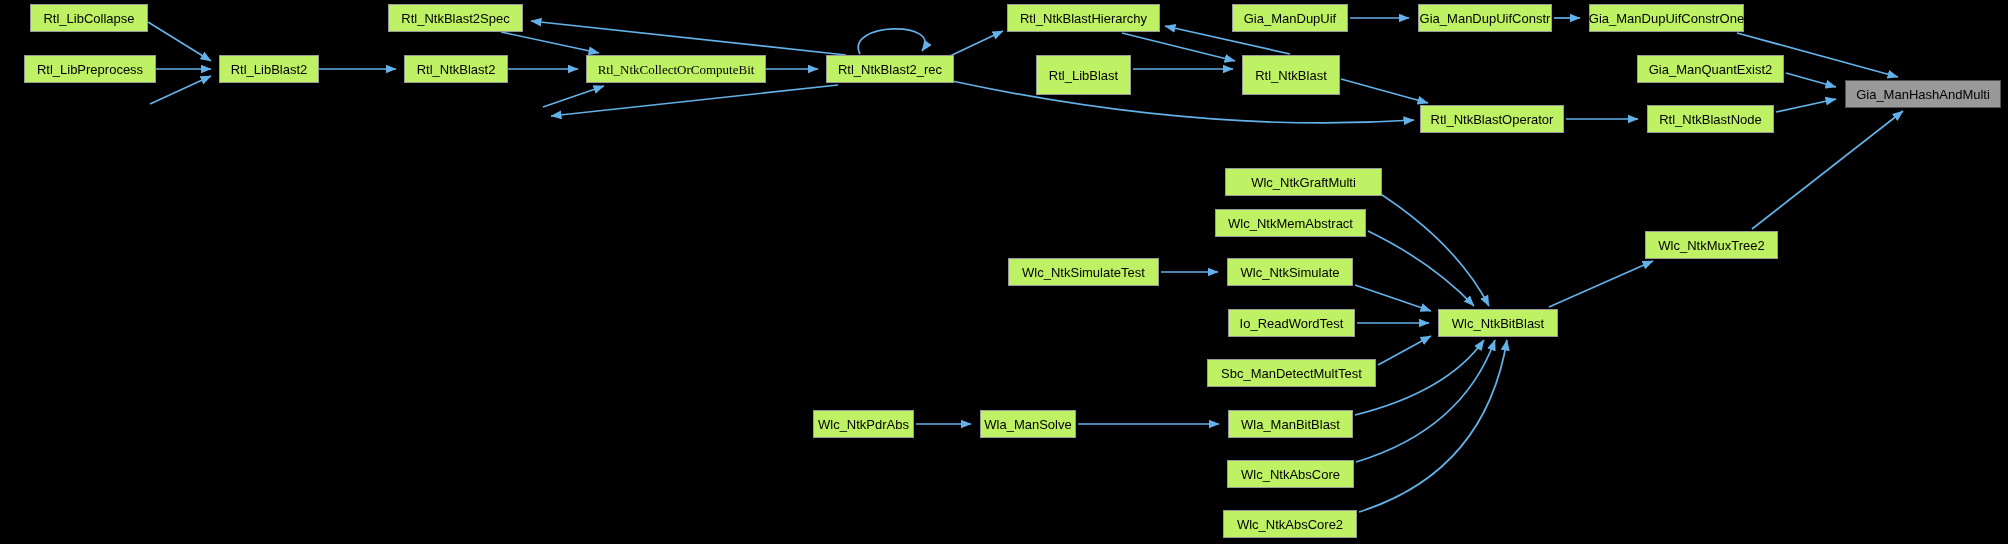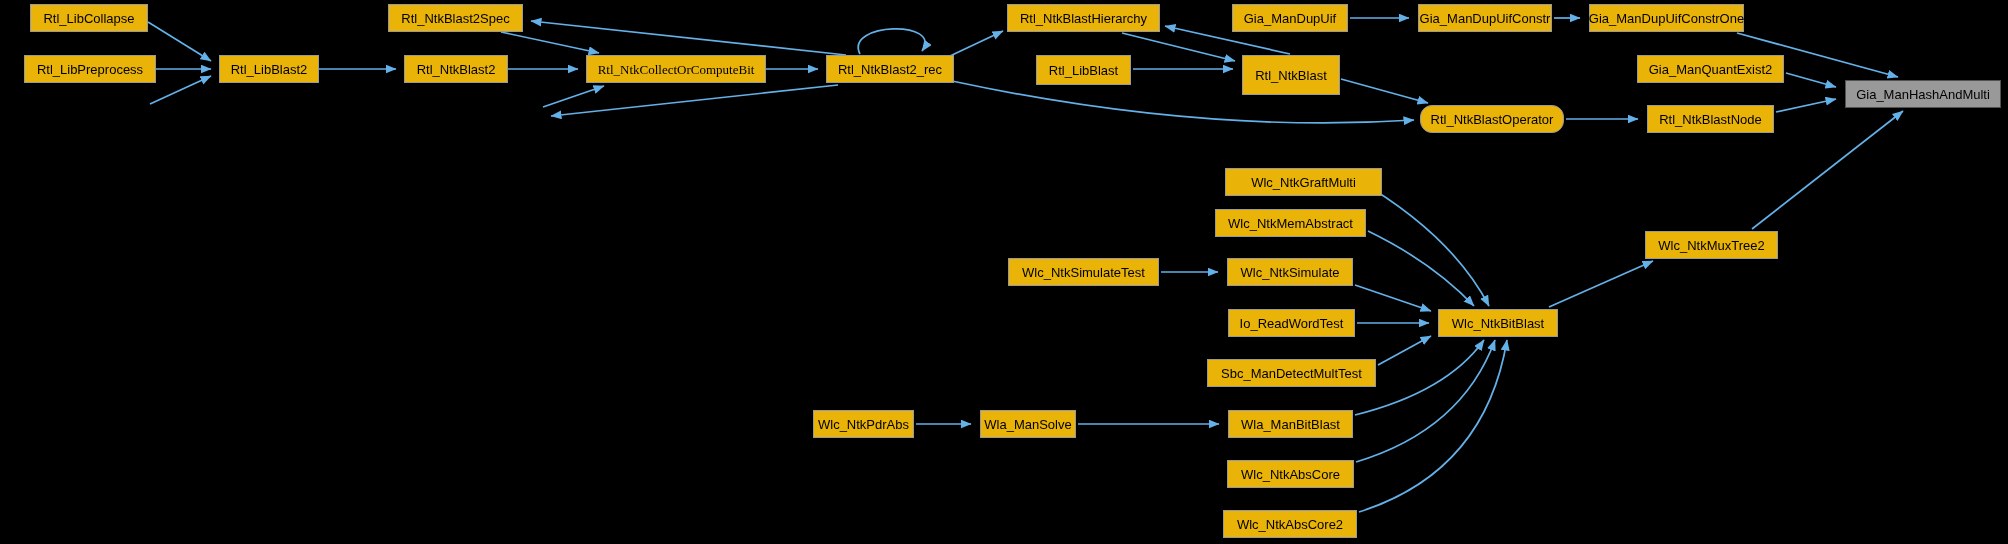--- a/index.html
+++ b/index.html
@@ -8,21 +8,21 @@
     background:#000;
     position:relative;
     font-family:"Liberation Sans",sans-serif;
     overflow:hidden;
   }
   #graph{position:absolute;left:0;top:0;width:2008px;height:544px;}
   #edges{position:absolute;left:0;top:0;pointer-events:none;}
   .node{
     position:absolute;
     box-sizing:border-box;
-    background:#eab308;
+    background:#bef264;
     border:1.5px solid #9a9a9a;
     color:#000;
     display:flex;align-items:center;justify-content:center;
     font-size:13px;line-height:1;white-space:nowrap;
     cursor:pointer;
   }
   .node.hl{
     background:#999999;
     border-color:#525252;
     cursor:default;
@@ -76,27 +76,27 @@
       <path d="M1359,512 Q1485,472 1507,340" fill="none" stroke="#63B1E8" stroke-width="1.7" marker-end="url(#arrow)"></path>
     </svg>
     <div class="node" style="left: 30px; top: 4px; width: 118px; height: 28px;">Rtl_LibCollapse</div>
     <div class="node" style="left: 24px; top: 55px; width: 132px; height: 28px;">Rtl_LibPreprocess</div>
     <div class="node" style="left: 219px; top: 55px; width: 100px; height: 28px;">Rtl_LibBlast2</div>
     <div class="node" style="left: 388px; top: 4px; width: 135px; height: 28px;">Rtl_NtkBlast2Spec</div>
     <div class="node" style="left: 404px; top: 55px; width: 104px; height: 28px;">Rtl_NtkBlast2</div>
     <div class="node" style="left: 586px; top: 55px; width: 180px; height: 28px; font-family: Liberation Serif, serif;">Rtl_NtkCollectOrComputeBit</div>
     <div class="node" style="left: 826px; top: 55px; width: 128px; height: 28px;">Rtl_NtkBlast2_rec</div>
     <div class="node" style="left: 1007px; top: 4px; width: 153px; height: 28px;">Rtl_NtkBlastHierarchy</div>
-    <div class="node" style="left: 1036px; top: 55px; width: 95px; height: 30px;">Rtl_LibBlast</div>
+    <div class="node" style="left: 1036px; top: 55px; width: 95px; height: 40px;">Rtl_LibBlast</div>
     <div class="node" style="left: 1242px; top: 55px; width: 98px; height: 40px;">Rtl_NtkBlast</div>
     <div class="node" style="left: 1232px; top: 4px; width: 116px; height: 28px;">Gia_ManDupUif</div>
     <div class="node" style="left: 1418px; top: 4px; width: 134px; height: 28px;">Gia_ManDupUifConstr</div>
     <div class="node" style="left: 1589px; top: 4px; width: 155px; height: 28px;">Gia_ManDupUifConstrOne</div>
     <div class="node" style="left: 1637px; top: 55px; width: 147px; height: 28px;">Gia_ManQuantExist2</div>
-    <div class="node" style="left: 1420px; top: 105px; width: 144px; height: 28px; border-radius: 12px;">Rtl_NtkBlastOperator</div>
+    <div class="node" style="left: 1420px; top: 105px; width: 144px; height: 28px;">Rtl_NtkBlastOperator</div>
     <div class="node" style="left: 1647px; top: 105px; width: 127px; height: 28px;">Rtl_NtkBlastNode</div>
     <div class="node hl" style="left: 1845px; top: 80px; width: 156px; height: 28px;">Gia_ManHashAndMulti</div>
     <div class="node" style="left: 1225px; top: 168px; width: 157px; height: 28px;">Wlc_NtkGraftMulti</div>
     <div class="node" style="left: 1215px; top: 209px; width: 151px; height: 28px;">Wlc_NtkMemAbstract</div>
     <div class="node" style="left: 1645px; top: 231px; width: 133px; height: 28px;">Wlc_NtkMuxTree2</div>
     <div class="node" style="left: 1008px; top: 258px; width: 151px; height: 28px;">Wlc_NtkSimulateTest</div>
     <div class="node" style="left: 1227px; top: 258px; width: 126px; height: 28px;">Wlc_NtkSimulate</div>
     <div class="node" style="left: 1228px; top: 309px; width: 127px; height: 28px;">Io_ReadWordTest</div>
     <div class="node" style="left: 1438px; top: 309px; width: 120px; height: 28px;">Wlc_NtkBitBlast</div>
     <div class="node" style="left: 1207px; top: 359px; width: 169px; height: 28px;">Sbc_ManDetectMultTest</div>

